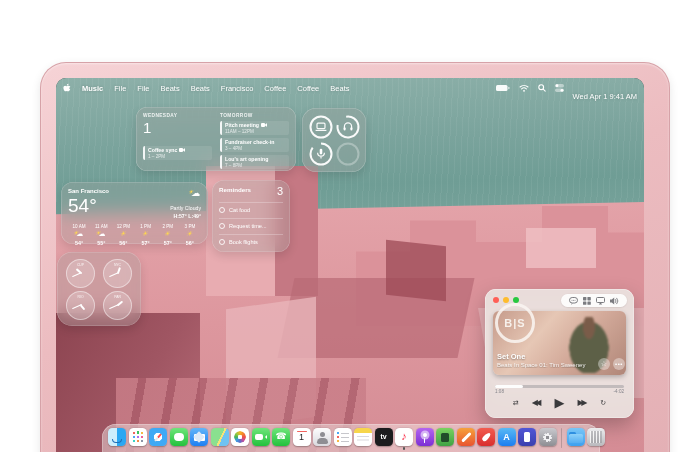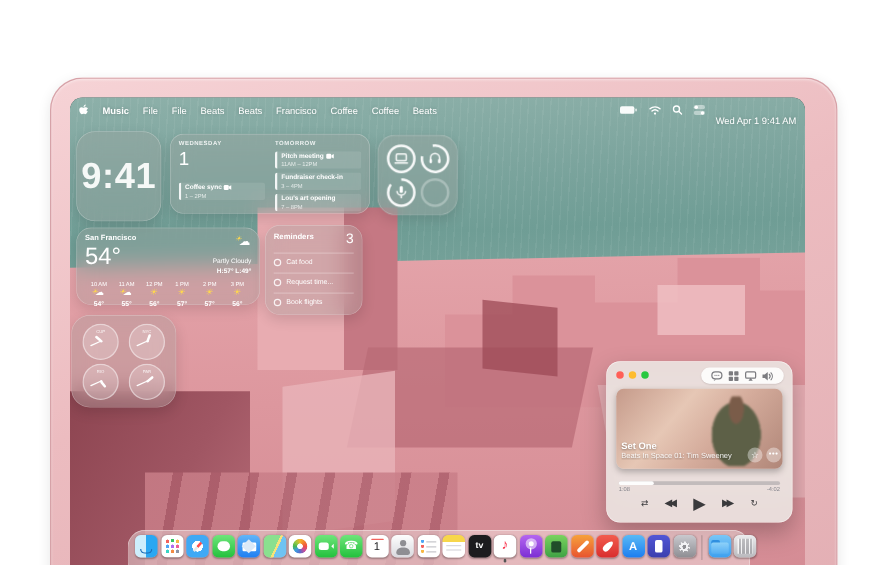--- a/index.html
+++ b/index.html
@@ -292,23 +292,20 @@
         <svg width="9" height="8" viewBox="0 0 9 8" fill="#fff">
             <rect x="0" y="0" width="9" height="3.4" rx="1.7" fill="rgba(255,255,255,.45)"></rect>
             <circle cx="2" cy="1.7" r="1.4"></circle>
             <rect x="0" y="4.6" width="9" height="3.4" rx="1.7" fill="rgba(255,255,255,.45)"></rect>
             <circle cx="7" cy="6.3" r="1.4"></circle>
           </svg>
       </span>
       <span class="clock-txt">Wed Apr 1 9:41 AM</span>
     </div>
 
-    <div class="glass w-clock">
-      <span class="big-time">9:41</span>
-    </div>
 
     <div class="glass w-cal">
       <div class="col today">
         <div class="lbl">WEDNESDAY</div>
         <div class="daynum">1</div>
         <div class="evt">
           <div class="t">
               <span>Coffee sync</span>
             <span class="cam-ic">
                 <svg width="6" height="4" viewBox="0 0 6 4">
@@ -487,20 +484,21 @@
         <span>
             <svg width="9" height="8" viewBox="0 0 9 8">
               <path d="M0 2.6h1.8L4.2.6v6.8L1.8 5.4H0z" fill="#7c7c80"></path>
               <path d="M5.4 2.4a2.3 2.3 0 0 1 0 3.2M6.8 1.2a4.2 4.2 0 0 1 0 5.6" stroke="#7c7c80" stroke-width=".9" fill="none" stroke-linecap="round"></path>
             </svg>
           </span>
       </div>
       <div class="art">
         <div class="person"></div>
       </div>
+      <div class="logo-ring" style="z-index:5;">B|S</div>
       <div class="mw-title">Set One</div>
       <div class="mw-sub">Beats In Space 01: Tim Sweeney</div>
       <span class="mw-star">☆</span>
       <span class="mw-more">•••</span>
       <div class="prog">
           <div class="fill"></div>
         </div>
       <span class="t-elapsed">1:08</span>
       <span class="t-remain">-4:02</span>
       <div class="transport">

